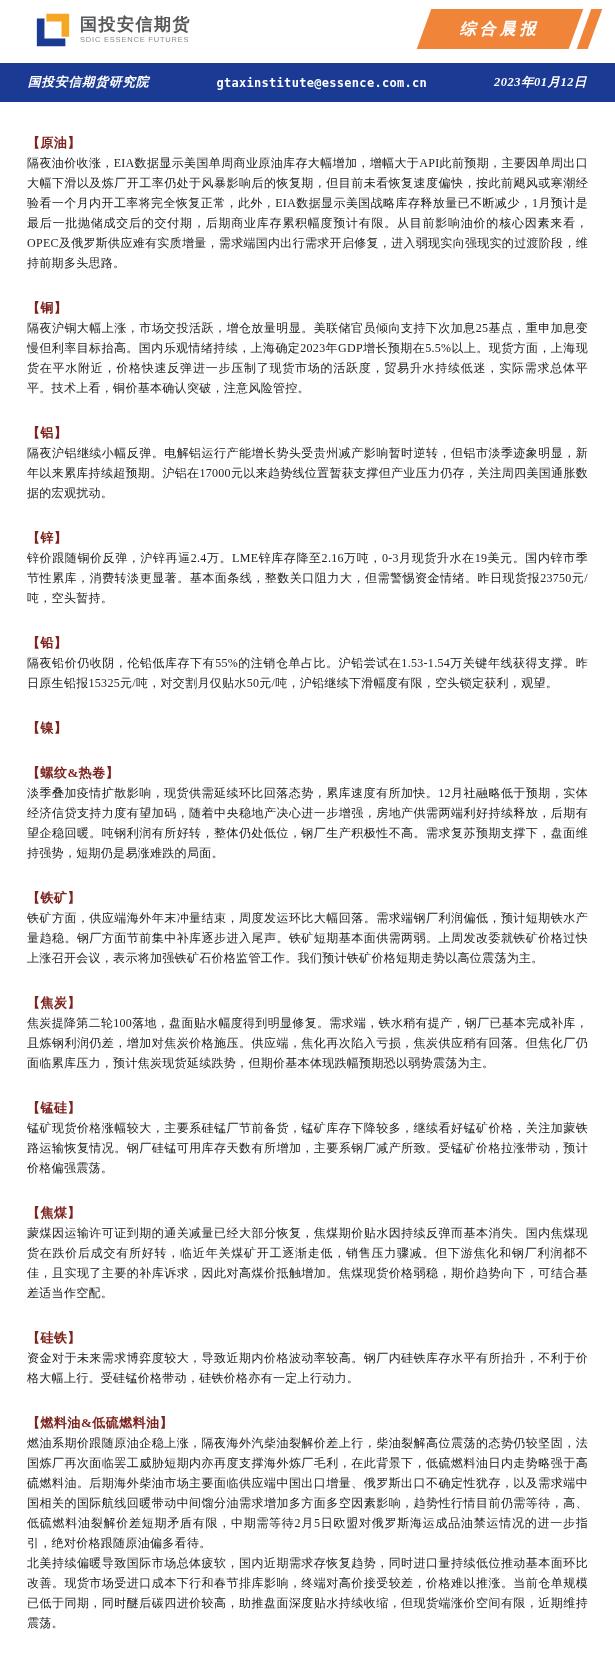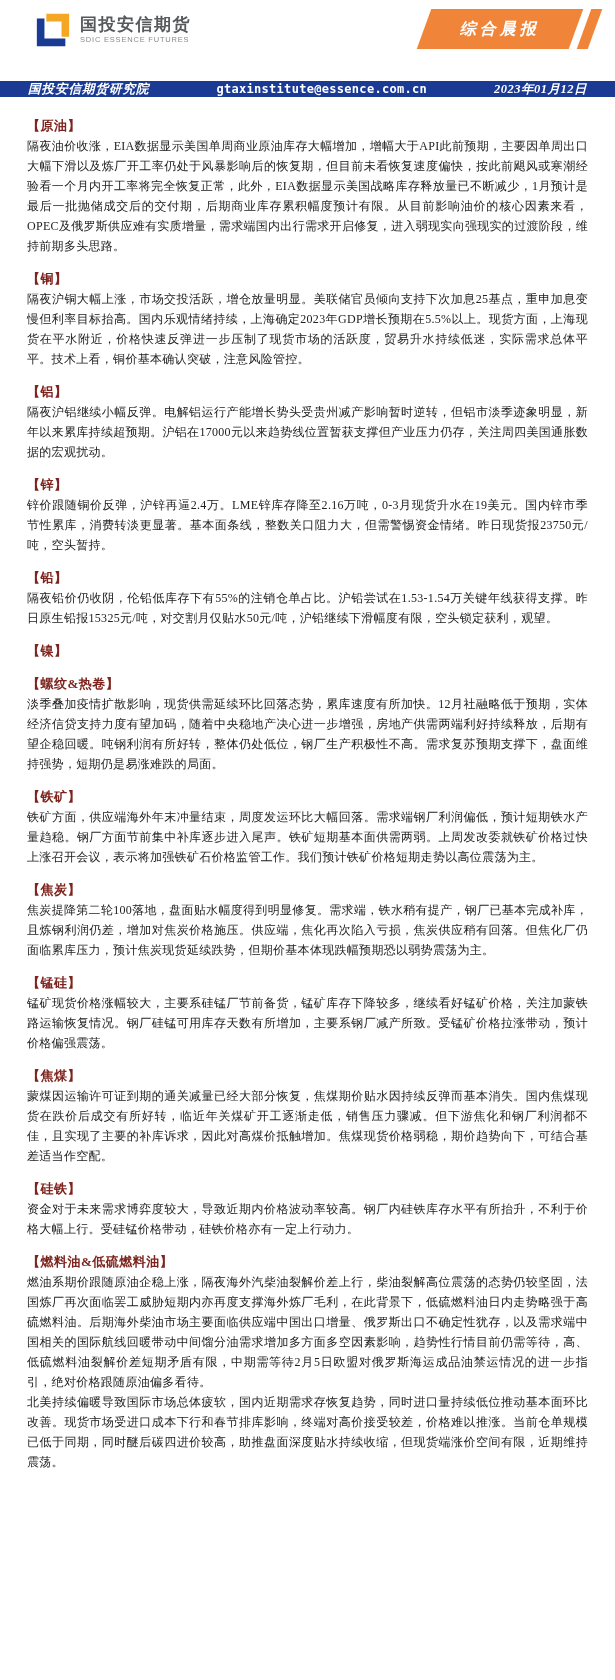--- a/index.html
+++ b/index.html
@@ -3,53 +3,53 @@
 <meta charset="utf-8">
 <style>
   * { margin:0; padding:0; box-sizing:border-box; }
   html,body { background:#ffffff; }
   body {
     width:615px; height:1680px; margin:0 auto; overflow:hidden;
     font-family:"Liberation Serif", serif;
   }
 
   
-  .header { position:relative; height:81px; background:#ffffff; }
+  .header { position:relative; height:63px; background:#ffffff; }
   .logo-wrap { position:absolute; left:34px; top:11px; display:flex; align-items:flex-start; }
   .logo-mark { width:38px; height:38px; display:block; }
   .logo-text { margin-left:8px; padding-top:4px; font-family:"Liberation Sans", sans-serif; }
   .logo-cn { font-size:17px; font-weight:bold; color:#57585a; letter-spacing:1.5px; line-height:20px; }
   .logo-en { font-size:7.5px; color:#8a8a8a; letter-spacing:0.8px; line-height:10px; }
 
   .banner { position:absolute; right:20px; top:9px; height:40px; display:flex; align-items:stretch; }
   .banner-main {
     width:152px; background:#F08438; transform:skewX(-20deg);
     display:flex; align-items:center; justify-content:center;
   }
   .banner-main span {
     transform:skewX(20deg); color:#ffffff; font-weight:bold;
     font-size:16px; letter-spacing:4px; font-style:italic;
   }
   .banner-sliver { width:11px; background:#F08438; transform:skewX(-20deg); margin-left:8px; }
 
   
   .infobar {
-    height:16px; background:#1A3A94; color:#ffffff;
+    height:39px; background:#1A3A94; color:#ffffff;
     display:flex; align-items:center; justify-content:space-between;
     padding:0 28px;
   }
   .infobar .inst { font-size:12.5px; font-weight:bold; font-style:italic; letter-spacing:1px; }
   .infobar .mail { font-size:12px; font-weight:bold; font-family:"DejaVu Sans Mono", monospace; letter-spacing:0.3px; }
   .infobar .date { font-size:12.5px; font-weight:bold; font-style:italic; letter-spacing:0.5px; }
 
   
   .report { padding:6px 27px 0 27px; }
   .sec { margin-top:0; }
   .sec-title {
-    margin-top:12px; font-size:13px; line-height:21px;
+    margin-top:24px; font-size:13px; line-height:21px;
     font-weight:bold; color:#7E241E; letter-spacing:0.5px;
   }
   .sec-text {
     font-size:12px; line-height:20px; color:#212121;
     text-align:justify; letter-spacing:0.3px;
   }
 </style>
 </head>
 <body>
 

